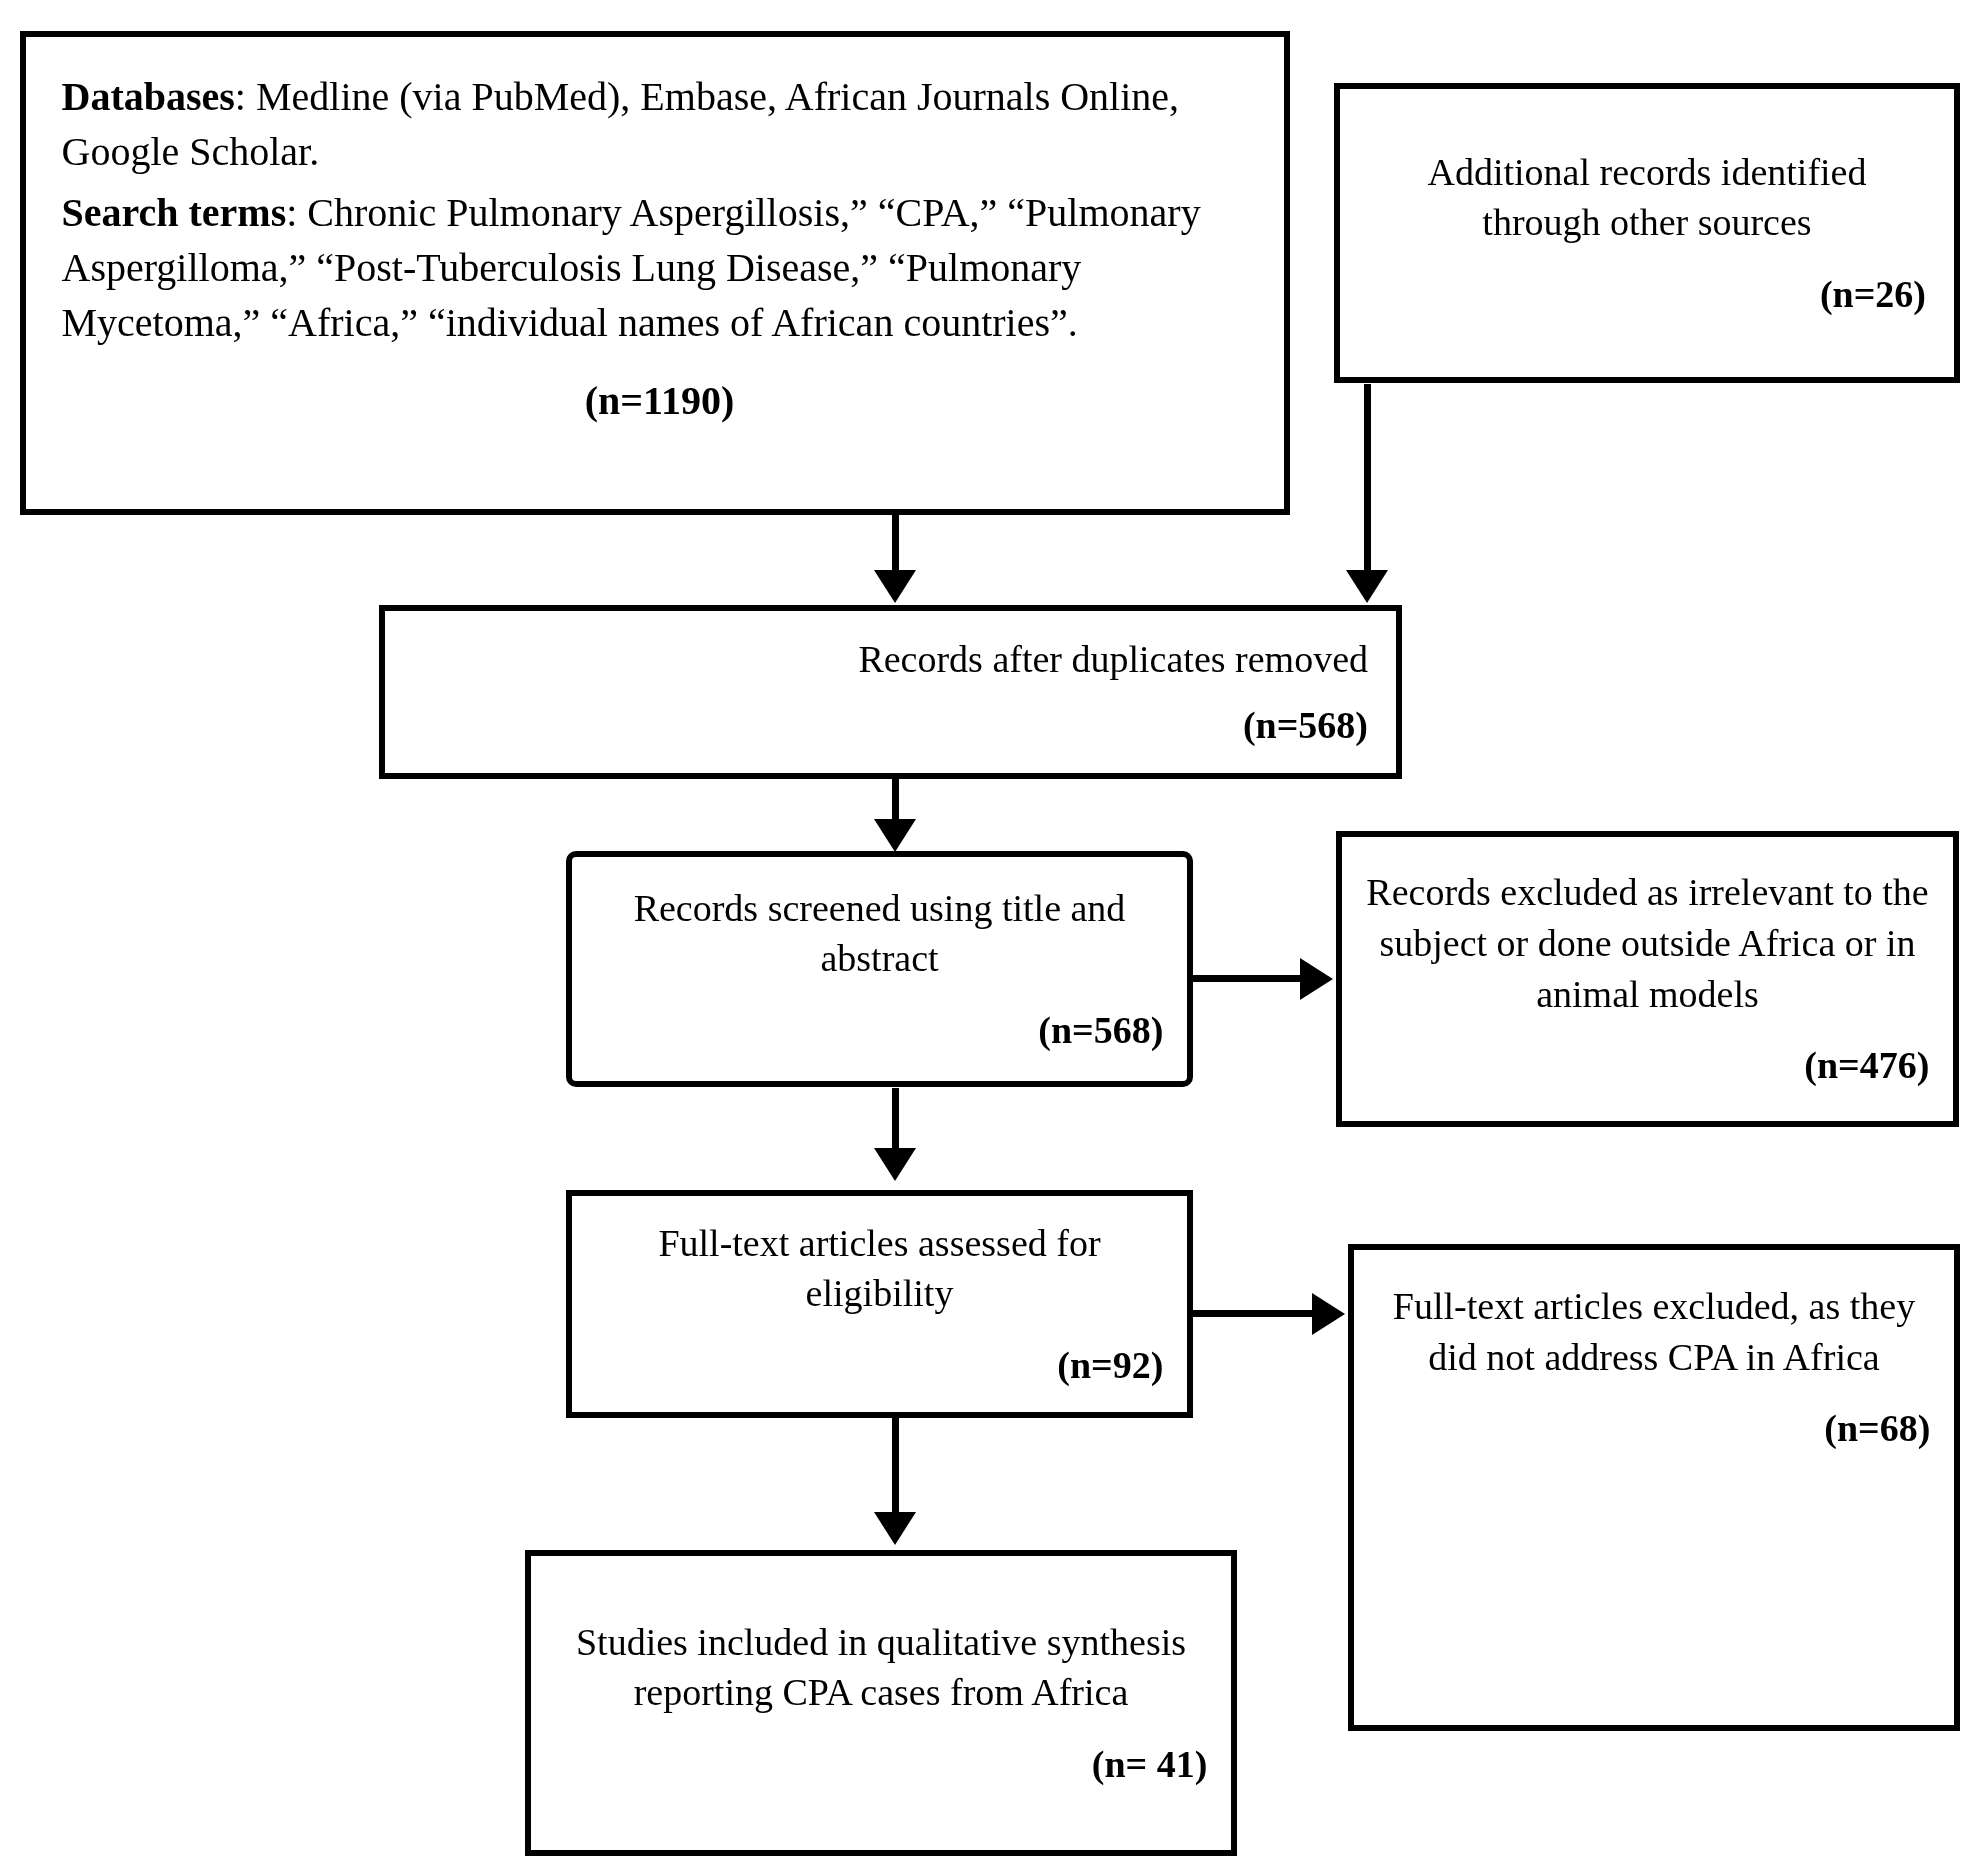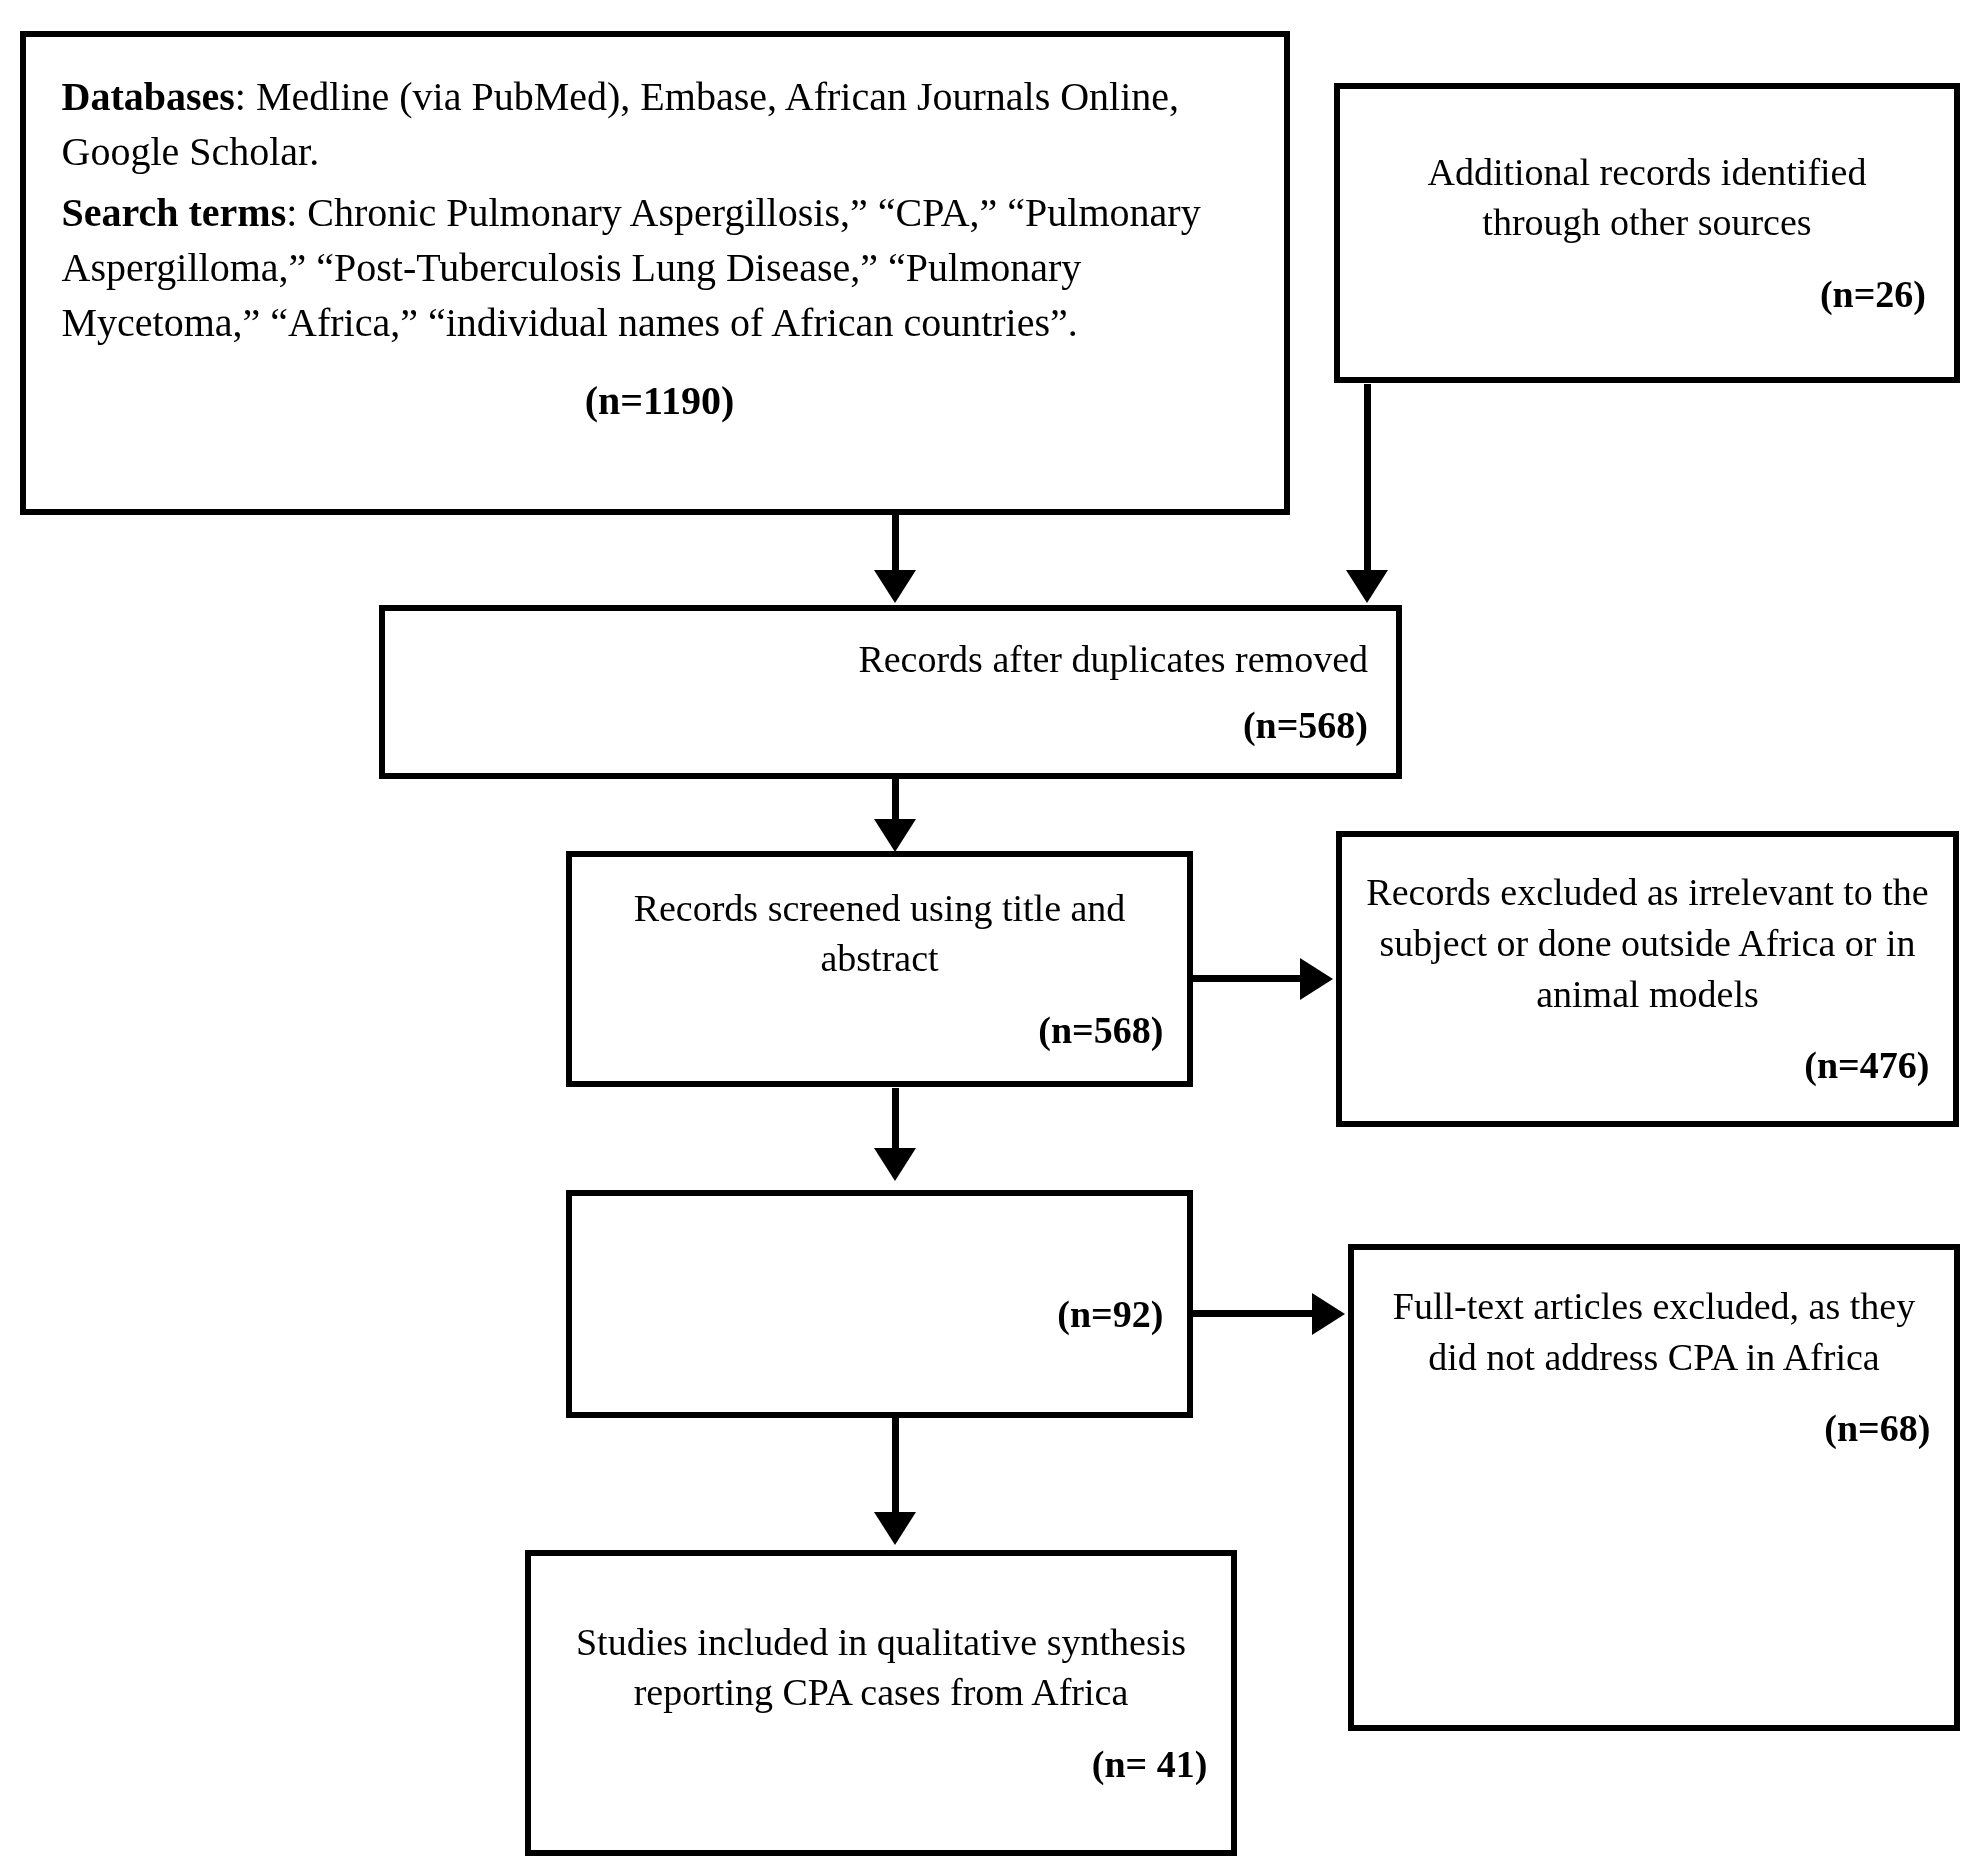--- a/index.html
+++ b/index.html
@@ -24,21 +24,21 @@
   
   #box-additional{left:1334px;top:83px;width:626px;height:300px;padding:0 28px;}
   #box-additional p{font-size:38px;}
 
   
   #box-dedup{left:379px;top:605px;width:1023px;height:174px;padding:8px 28px;}
   #box-dedup p{font-size:38px;}
   #box-dedup p.count{margin-top:15.3px;}
 
   
-  #box-screened{left:566px;top:851px;width:627px;height:236px;padding:0 23.6px;}
+  #box-screened{left:566px;top:851px;width:627px;height:236px;padding:0 23.6px;border-radius:10px;}
   #box-screened p{font-size:38px;}
 
   
   #box-excluded-screen{left:1336px;top:831px;width:623px;height:296px;padding:0 23.6px;}
   #box-excluded-screen p{font-size:38px;}
 
   
   #box-fulltext{left:566px;top:1190px;width:627px;height:228px;padding:0 23.6px;}
   #box-fulltext p{font-size:38px;}
 
@@ -87,20 +87,21 @@
     <p>Records screened using title and abstract</p>
     <p class="count">(n=568)</p>
   </div>
 
   <div class="node" id="box-excluded-screen">
     <p>Records excluded as irrelevant to the subject or done outside Africa or in animal models</p>
     <p class="count">(n=476)</p>
   </div>
 
   <div class="node" id="box-fulltext">
+    <p>Full-text articles assessed for eligibility</p>
     <p class="count">(n=92)</p>
   </div>
 
   <div class="node" id="box-excluded-full">
     <p>Full-text articles excluded, as they did not address CPA in Africa</p>
     <p class="count">(n=68)</p>
   </div>
 
   <div class="node" id="box-included">
     <p>Studies included in qualitative synthesis reporting CPA cases from Africa</p>

